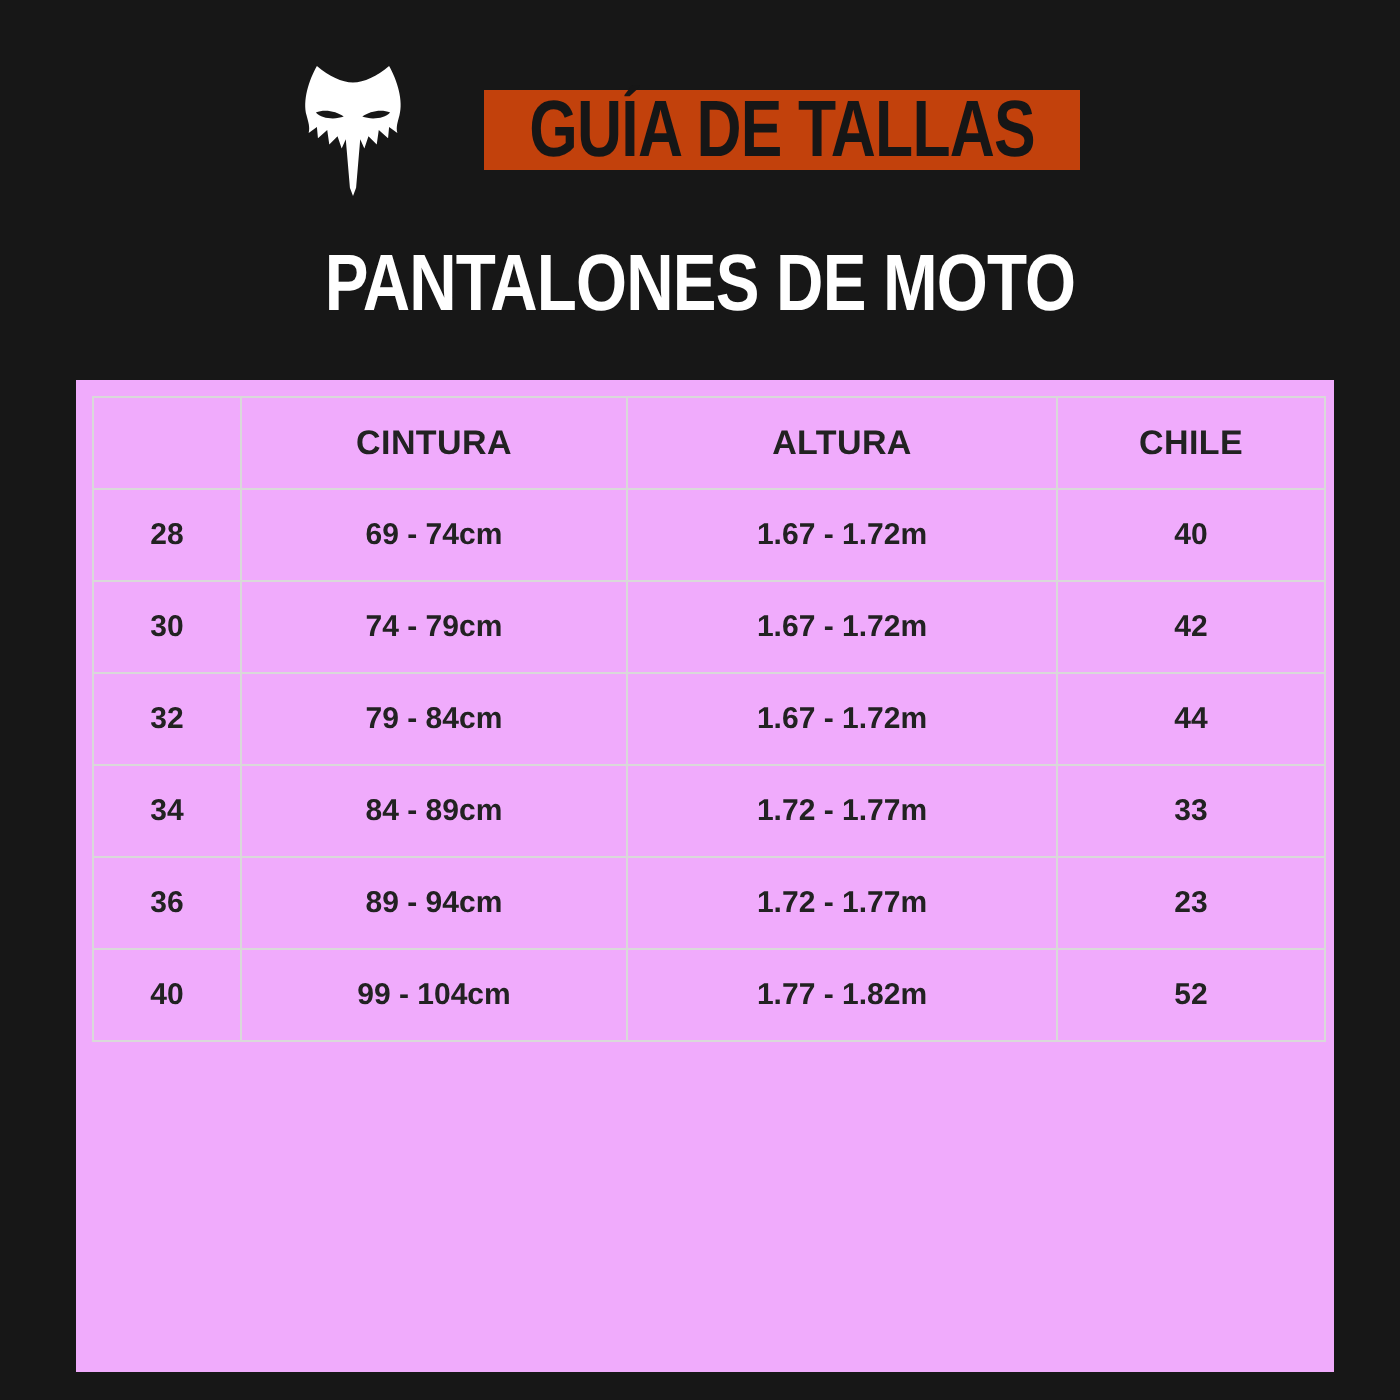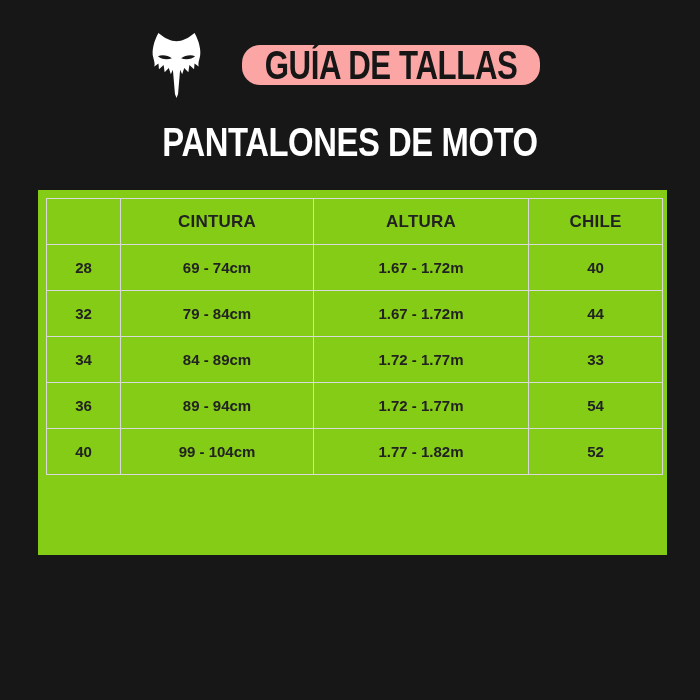--- a/index.html
+++ b/index.html
@@ -3,33 +3,33 @@
 <meta charset="utf-8">
 <style>
   html,body{margin:0;padding:0;background:#171717;}
   .stage{
     position:relative;width:700px;height:700px;background:#171717;
     font-family:"Liberation Sans",sans-serif;overflow:hidden;
   }
   .logo{position:absolute;left:148px;top:32px;width:57px;height:66px;}
   .title-box{
     position:absolute;left:242px;top:45px;width:298px;height:40px;
-    background:#fca5a5;display:flex;align-items:center;justify-content:center;border-radius:18px;
+    background:#c2410c;display:flex;align-items:center;justify-content:center;
   }
   .title-text{
     font-weight:bold;font-size:40px;line-height:1;color:#161616;
     transform:scaleX(0.78);transform-origin:center;white-space:nowrap;letter-spacing:-0.5px;
   }
   .subtitle{
     position:absolute;left:0;top:122px;width:700px;text-align:center;
     font-weight:bold;font-size:40px;line-height:1;color:#ffffff;
     transform:scaleX(0.82);transform-origin:center;white-space:nowrap;letter-spacing:-0.5px;
   }
   .panel{
-    position:absolute;left:38px;top:190px;width:629px;height:365px;background:#84cc16;
+    position:absolute;left:38px;top:190px;width:629px;height:496px;background:#f0abfc;
   }
   table.size-table{
     position:absolute;left:8px;top:8px;width:616px;
     border-collapse:collapse;table-layout:fixed;
   }
   .size-table th,.size-table td{
     border:1px solid #d9d9d9;height:45px;text-align:center;vertical-align:middle;
     font-weight:bold;color:#222222;padding:0;
   }
   .size-table th{font-size:17px;letter-spacing:0.2px;}
@@ -79,36 +79,42 @@
           </tr>
       </thead>
       <tbody id="table-body">
           <tr>
             <td>28</td>
             <td>69 - 74cm</td>
             <td>1.67 - 1.72m</td>
             <td>40</td>
           </tr>
           <tr>
+            <td>30</td>
+            <td>74 - 79cm</td>
+            <td>1.67 - 1.72m</td>
+            <td>42</td>
+          </tr>
+          <tr>
             <td>32</td>
             <td>79 - 84cm</td>
             <td>1.67 - 1.72m</td>
             <td>44</td>
           </tr>
           <tr>
             <td>34</td>
             <td>84 - 89cm</td>
             <td>1.72 - 1.77m</td>
             <td>33</td>
           </tr>
           <tr>
             <td>36</td>
             <td>89 - 94cm</td>
             <td>1.72 - 1.77m</td>
-            <td>54</td>
+            <td>23</td>
           </tr>
           <tr>
             <td>40</td>
             <td>99 - 104cm</td>
             <td>1.77 - 1.82m</td>
             <td>52</td>
           </tr>
         </tbody>
     </table>
   </div>

